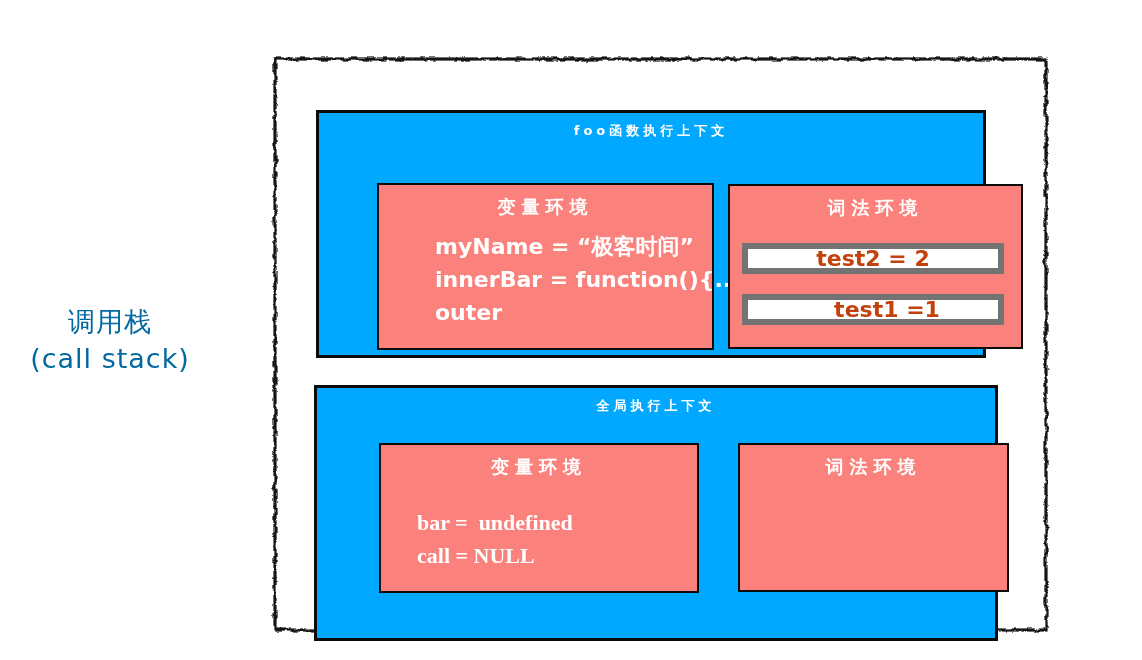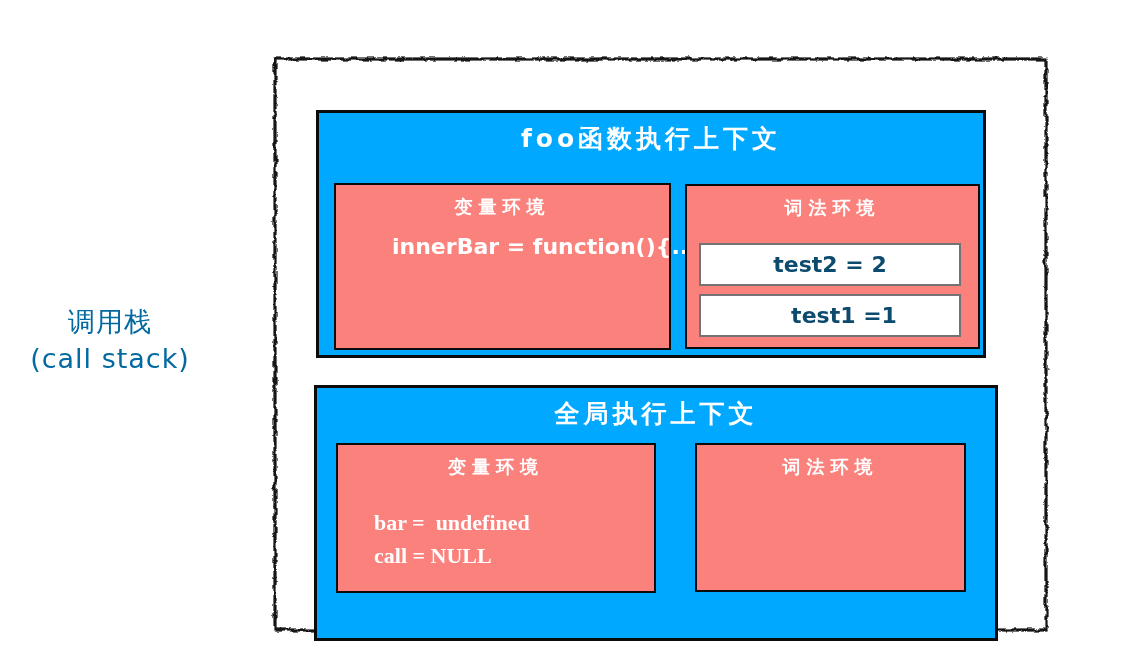--- a/index.html
+++ b/index.html
@@ -32,53 +32,54 @@
     position: absolute;
     background: var(--blue, #00a9ff);
     border: 3px solid #0b0b0b;
   }
   .context-box.foo    { left: 316px; top: 110px; width: 670px; height: 248px; }
   .context-box.global { left: 314px; top: 385px; width: 684px; height: 256px; }
   .context-title {
     margin-top: 9px;
     text-align: center;
     color: #ffffff;
-    font-size: 25px;
+    font-size: 13px;
     letter-spacing: 4px;
     font-weight: bold;
   }
 
   
   .env-box {
     position: absolute;
     background: var(--red, #fa817c);
     border: 2.5px solid #0b0b0b;
+    margin-left: 43px;
   }
   .env-title {
     margin-top: 10px;
     text-align: center;
     color: #ffffff;
     font-size: 18px;
     letter-spacing: 6px;
     font-weight: bold;
   }
   .env-lines { margin-top: 12px; color: #ffffff; font-size: 22px; line-height: 33px; font-weight: bold; }
   .env-line  { white-space: pre; }
 
   .foo-var { left: 15px;  top: 70px; width: 337px; height: 167px; }
   .foo-var .env-lines { padding-left: 56px; margin-top: 11px; }
 
   .foo-lex { left: 366px; top: 71px; width: 295px; height: 165px; }
   .slot {
     position: absolute;
-    left: 12px; width: 262px; height: 43px;
+    left: 12px; width: 262px; height: 31px;
     background: #ffffff;
-    border: 2px solid #737373;
+    border: 6px solid #737373;
     display: flex; align-items: center; justify-content: center;
-    color: #0c4a6e;
+    color: #c2410c;
     font-size: 22px;
     font-weight: bold;
     white-space: pre;
   }
   .slot.s0 { top: 57px; }
   .slot.s1 { top: 108px; padding-left: 28px; }
 
   .global-var { left: 19px;  top: 55px; width: 320px; height: 150px; }
   .global-var .env-lines { padding-left: 36px; margin-top: 27px; font-family: Liberation Serif, serif; }
 
@@ -103,21 +104,23 @@
     <div>调用栈</div>
     <div>(call stack)</div>
   </div>
 
   <div class="context-box foo">
     <div class="context-title">foo函数执行上下文</div>
 
     <div class="env-box foo-var">
       <div class="env-title">变量环境</div>
       <div class="env-lines">
+        <div class="env-line">myName = “极客时间”</div>
         <div class="env-line">innerBar = function(){...}</div>
+        <div class="env-line">outer</div>
       </div>
     </div>
 
     <div class="env-box foo-lex">
       <div class="env-title">词法环境</div>
       <div class="slot s0">test2 = 2</div>
       <div class="slot s1">test1 =1</div>
     </div>
   </div>
 

